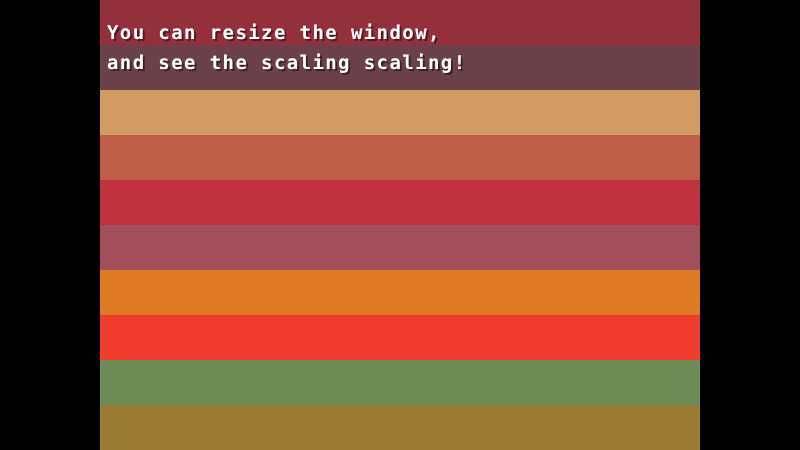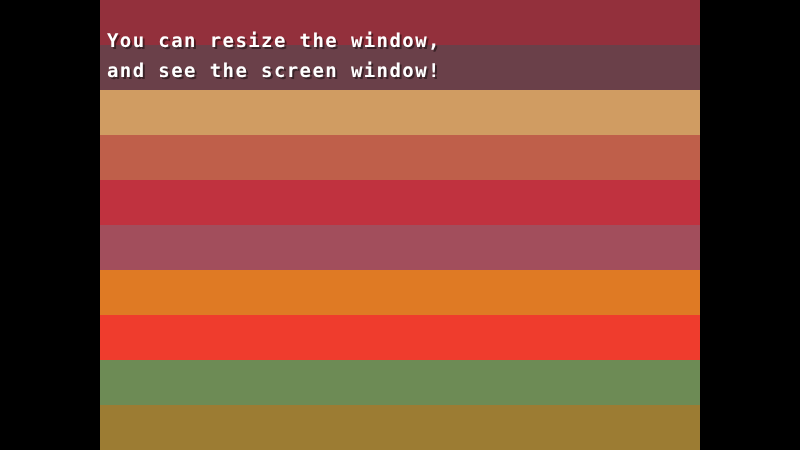--- a/index.html
+++ b/index.html
@@ -39,25 +39,25 @@
   }
   .band {
     position: absolute;
     left: 0;
     width: 600px;
   }
 
   
   #message {
     position: absolute;
-    top: 17px;
+    top: 0;
     left: 100px;
     width: 600px;
     z-index: 10;
-    padding: 9px 0 0 7px;
+    padding: 18px 0 0 7px;
     box-sizing: border-box;
     pointer-events: none;
   }
   .msg-line {
     display: block;
     color: #ffffff;
     font-family: "DejaVu Sans Mono", monospace;
     font-size: 19px;
     font-weight: bold;
     letter-spacing: 1.4px;
@@ -86,16 +86,16 @@
       <div class="band" style="top: 315px; height: 45px; background: rgb(239, 60, 45);"></div>
       <div class="band" style="top: 360px; height: 45px; background: rgb(109, 139, 85);"></div>
       <div class="band" style="top: 405px; height: 45px; background: rgb(156, 124, 51);"></div>
     </div>
 
   <div id="letterbox-left" class="letterbox" style="width: 100px; background: rgb(0, 0, 0);"></div>
   <div id="letterbox-right" class="letterbox" style="width: 100px; background: rgb(0, 0, 0); left: 700px;"></div>
 
   <div id="message" style="left: 100px; width: 600px;">
     <span class="msg-line" style="color: rgb(255, 255, 255); text-shadow: rgba(0, 0, 0, 0.45) 2px 2px 0px;">You can resize the window,</span>
-    <span class="msg-line" style="color: rgb(255, 255, 255); text-shadow: rgba(0, 0, 0, 0.45) 2px 2px 0px;">and see the screen window!</span>
+    <span class="msg-line" style="color: rgb(255, 255, 255); text-shadow: rgba(0, 0, 0, 0.45) 2px 2px 0px;">and see the scaling scaling!</span>
   </div>
 
 </div>
 
 </body></html>

